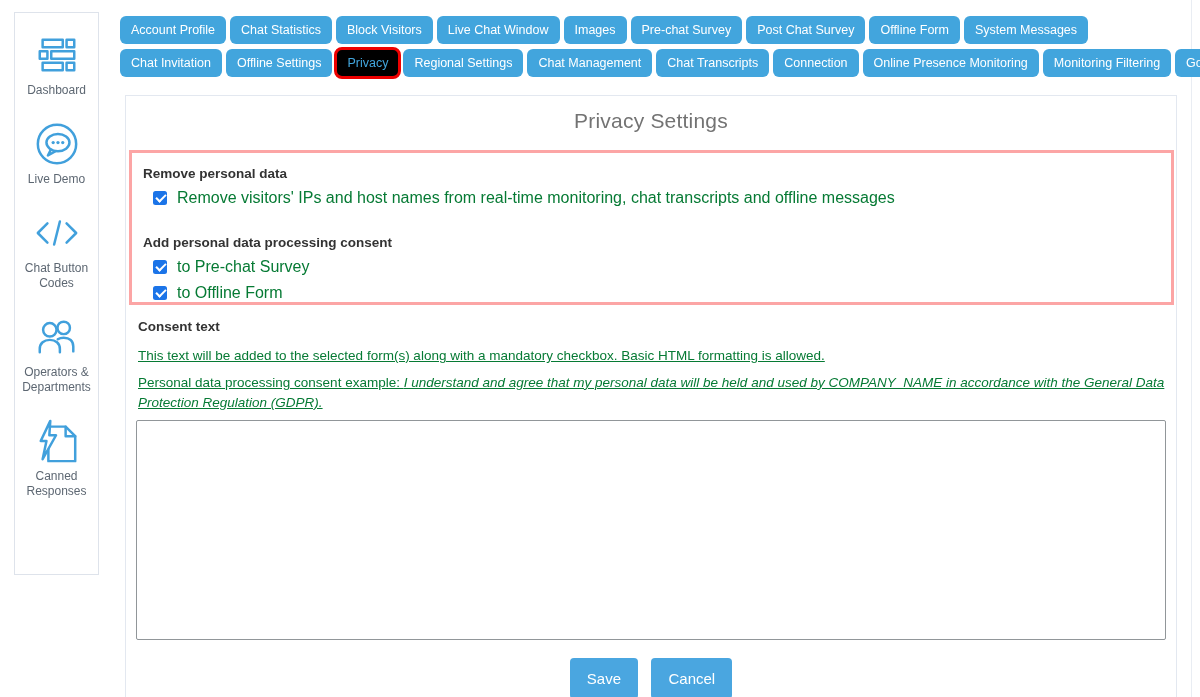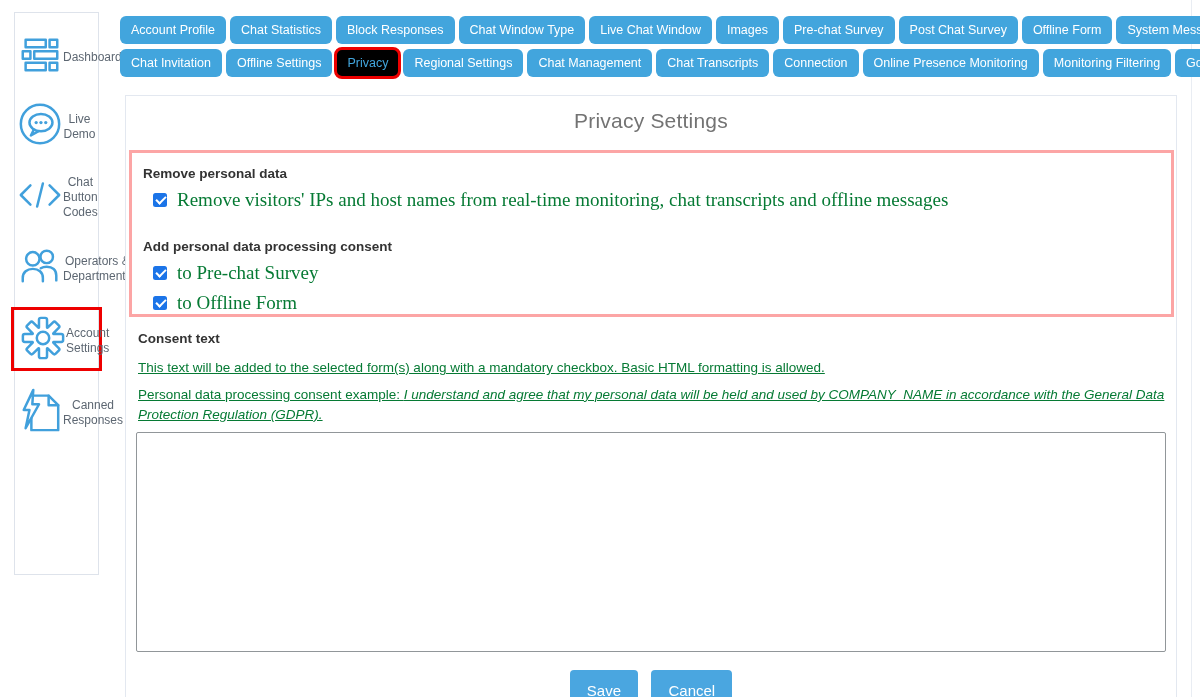--- a/index.html
+++ b/index.html
@@ -7,21 +7,21 @@
     font-family: "Liberation Sans", sans-serif; }
 
   
   .right-rule { position: absolute; left: 1191px; top: 0; height: 697px; width: 0;
     border-left: 1px solid #e9edf3; }
 
   
   .sidebar { position: absolute; left: 14px; top: 12px; width: 85px; height: 563px;
     background: #fff; border: 1px solid #dee3eb; display: flex; flex-direction: column;
     align-items: stretch; padding-top: 14px; }
-  .side-item { display: flex; flex-direction: row; align-items: center;
+  .side-item { display: flex; flex-direction: column; align-items: center;
     padding: 5px 2px 7px; margin-bottom: 11px; cursor: pointer; }
   .side-item .icon { width: 46px; height: 46px; display: block; }
   .side-label { font-size: 12px; color: #5d6772; text-align: center; line-height: 1.25;
     margin-top: 5px; }
   .side-item.annotated { border: 3px solid #ee0000; margin-left: -4px; margin-right: -4px;
     padding-left: 6px; padding-right: 6px; }
 
   
   .main { position: absolute; left: 120px; top: 16px; width: 1070px; }
   .tab-row { display: flex; flex-wrap: nowrap; gap: 4px; margin-bottom: 5px; }
@@ -39,21 +39,21 @@
 
   .red-box { border: 3px solid #fca5a5; margin: 17px -8px 0 -7px; padding: 5px 10px 0 9px; }
   .group-heading { font-size: 13.5px; font-weight: 700; color: #333333; margin: 8px 0 0 2px; }
   .group-heading.second { margin-top: 28px; }
   .cb-row { display: flex; align-items: center; gap: 10px; margin: 8px 0 0 12px; cursor: pointer; }
   .checkbox { width: 14px; height: 14px; border-radius: 2.5px; background: #1b74e8;
     position: relative; flex: 0 0 auto; }
   .checkbox[data-checked="true"]::after { content: ""; position: absolute; left: 2.5px; top: 3px;
     width: 8px; height: 4px; border-left: 2px solid #fff; border-bottom: 2px solid #fff;
     transform: rotate(-45deg); }
-  .cb-label { font-size: 19px; color: #067a34; font-family: Liberation Serif, serif; }
+  .cb-label { font-size: 16px; color: #067a34; }
 
   .consent-heading { font-size: 13.5px; font-weight: 700; color: #333333; margin: 14px 0 12px 2px; }
   .desc { font-size: 13.5px; color: #067a34; line-height: 1.48; margin: 7px 0 0 2px; text-decoration: underline; }
   .desc .example-italic { font-style: italic; }
 
   .consent-textarea { display: block; width: 100%; height: 220px; margin-top: 7px;
     border: 1px solid #919699; border-radius: 2px; background: #fff; resize: none;
     font-family: "Liberation Sans", sans-serif; font-size: 13px; padding: 6px; color: #333; }
 
   .btn-row { text-align: center; margin-top: 18px; }
@@ -118,60 +118,40 @@
       <svg viewBox="0 0 48 48" width="46" height="46">
         <circle class="st" cx="31" cy="14.5" r="6.5"></circle>
         <path class="st" d="M 41,39 V 34 C 41,28 37,24.7 31,24.7 C 28.5,24.7 26.4,25.3 24.8,26.4"></path>
         <circle class="stf" cx="16.5" cy="16.5" r="7"></circle>
         <path class="stf" d="M 6,40 V 36.5 C 6,30.5 10.5,27 16.5,27 C 22.5,27 27,30.5 27,36.5 V 40"></path>
       </svg>
     </span>
     <span class="side-label">Operators &amp; Departments</span>
   </div>
 
-  <div class="side-item annotated">
-    <span class="icon">
-      <svg viewBox="0 0 48 48" width="46" height="46">
-        <circle class="st" cx="24" cy="24" r="13.5"></circle>
-        <g>
-          <path class="stf" transform="translate(24,24) rotate(0)" d="M -4.2,-11 L -4.2,-19 Q -4.2,-21 -2.2,-21 L 2.2,-21 Q 4.2,-21 4.2,-19 L 4.2,-11"></path>
-          <path class="stf" transform="translate(24,24) rotate(45)" d="M -4.2,-11 L -4.2,-19 Q -4.2,-21 -2.2,-21 L 2.2,-21 Q 4.2,-21 4.2,-19 L 4.2,-11"></path>
-          <path class="stf" transform="translate(24,24) rotate(90)" d="M -4.2,-11 L -4.2,-19 Q -4.2,-21 -2.2,-21 L 2.2,-21 Q 4.2,-21 4.2,-19 L 4.2,-11"></path>
-          <path class="stf" transform="translate(24,24) rotate(135)" d="M -4.2,-11 L -4.2,-19 Q -4.2,-21 -2.2,-21 L 2.2,-21 Q 4.2,-21 4.2,-19 L 4.2,-11"></path>
-          <path class="stf" transform="translate(24,24) rotate(180)" d="M -4.2,-11 L -4.2,-19 Q -4.2,-21 -2.2,-21 L 2.2,-21 Q 4.2,-21 4.2,-19 L 4.2,-11"></path>
-          <path class="stf" transform="translate(24,24) rotate(225)" d="M -4.2,-11 L -4.2,-19 Q -4.2,-21 -2.2,-21 L 2.2,-21 Q 4.2,-21 4.2,-19 L 4.2,-11"></path>
-          <path class="stf" transform="translate(24,24) rotate(270)" d="M -4.2,-11 L -4.2,-19 Q -4.2,-21 -2.2,-21 L 2.2,-21 Q 4.2,-21 4.2,-19 L 4.2,-11"></path>
-          <path class="stf" transform="translate(24,24) rotate(315)" d="M -4.2,-11 L -4.2,-19 Q -4.2,-21 -2.2,-21 L 2.2,-21 Q 4.2,-21 4.2,-19 L 4.2,-11"></path>
-        </g>
-        <circle class="st" cx="24" cy="24" r="6.5"></circle>
-      </svg>
-    </span>
-    <span class="side-label">Account Settings</span>
-  </div>
 
   <div class="side-item">
     <span class="icon">
       <svg viewBox="0 0 48 48" width="46" height="46">
         <path class="st" d="M 15,9 H 33 L 43,19 V 45 H 15 Z"></path>
         <path class="st" d="M 33,9 V 19 H 43"></path>
         <path class="stf" d="M 17,3 L 7,24 L 13,24 L 9,43 L 23,18 L 16,18 Z"></path>
       </svg>
     </span>
     <span class="side-label">Canned Responses</span>
   </div>
 
 </aside>
 
 <div class="main">
 
   <div class="tab-row">
     <div class="tab">Account Profile</div>
     <div class="tab">Chat Statistics</div>
-    <div class="tab">Block Responses</div>
-    <div class="tab">Chat Window Type</div>
+    <div class="tab">Block Visitors</div>
     <div class="tab">Live Chat Window</div>
     <div class="tab">Images</div>
     <div class="tab">Pre-chat Survey</div>
     <div class="tab">Post Chat Survey</div>
     <div class="tab">Offline Form</div>
     <div class="tab">System Messages</div>
 
   </div>
 
   <div class="tab-row">

